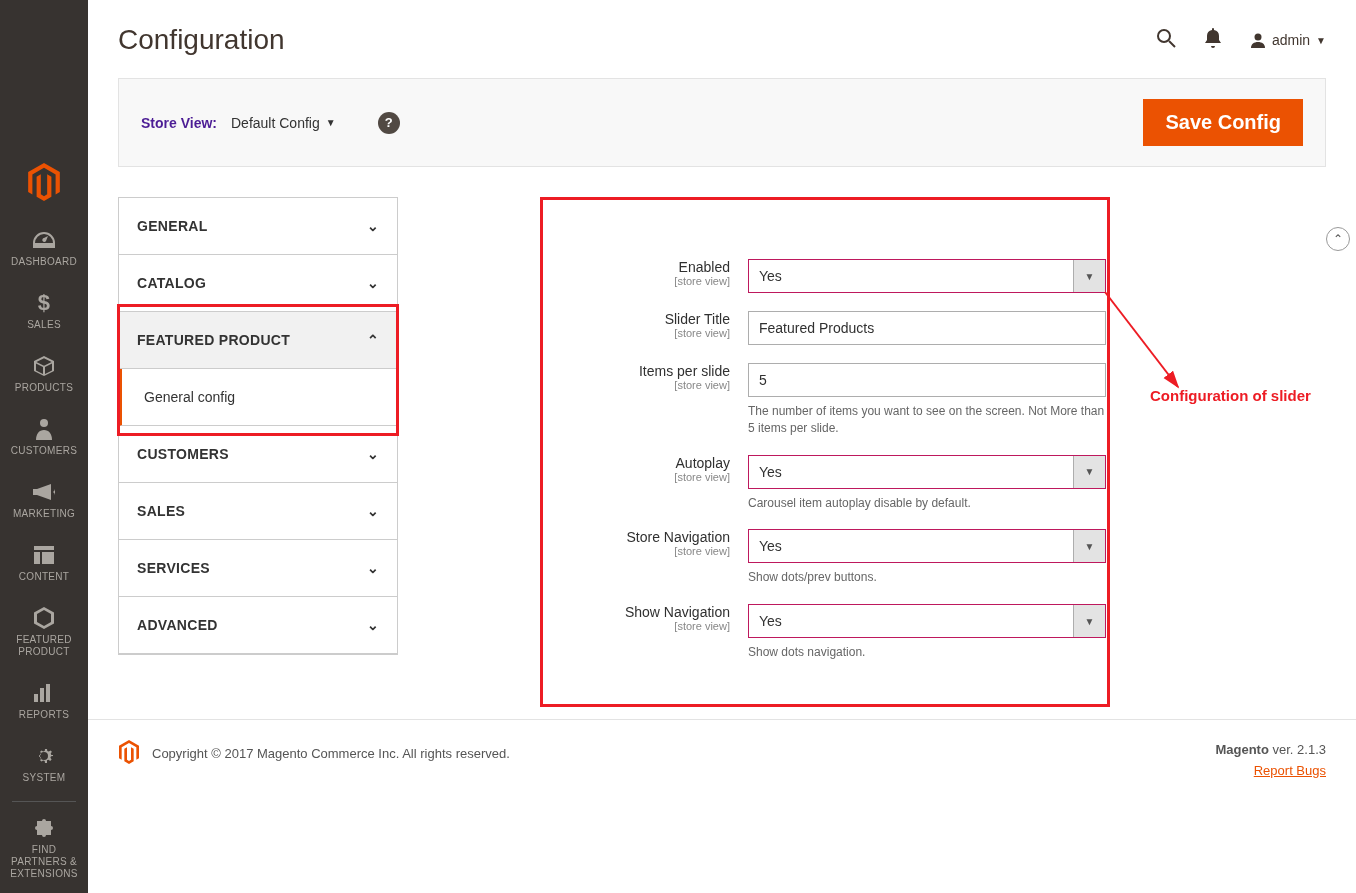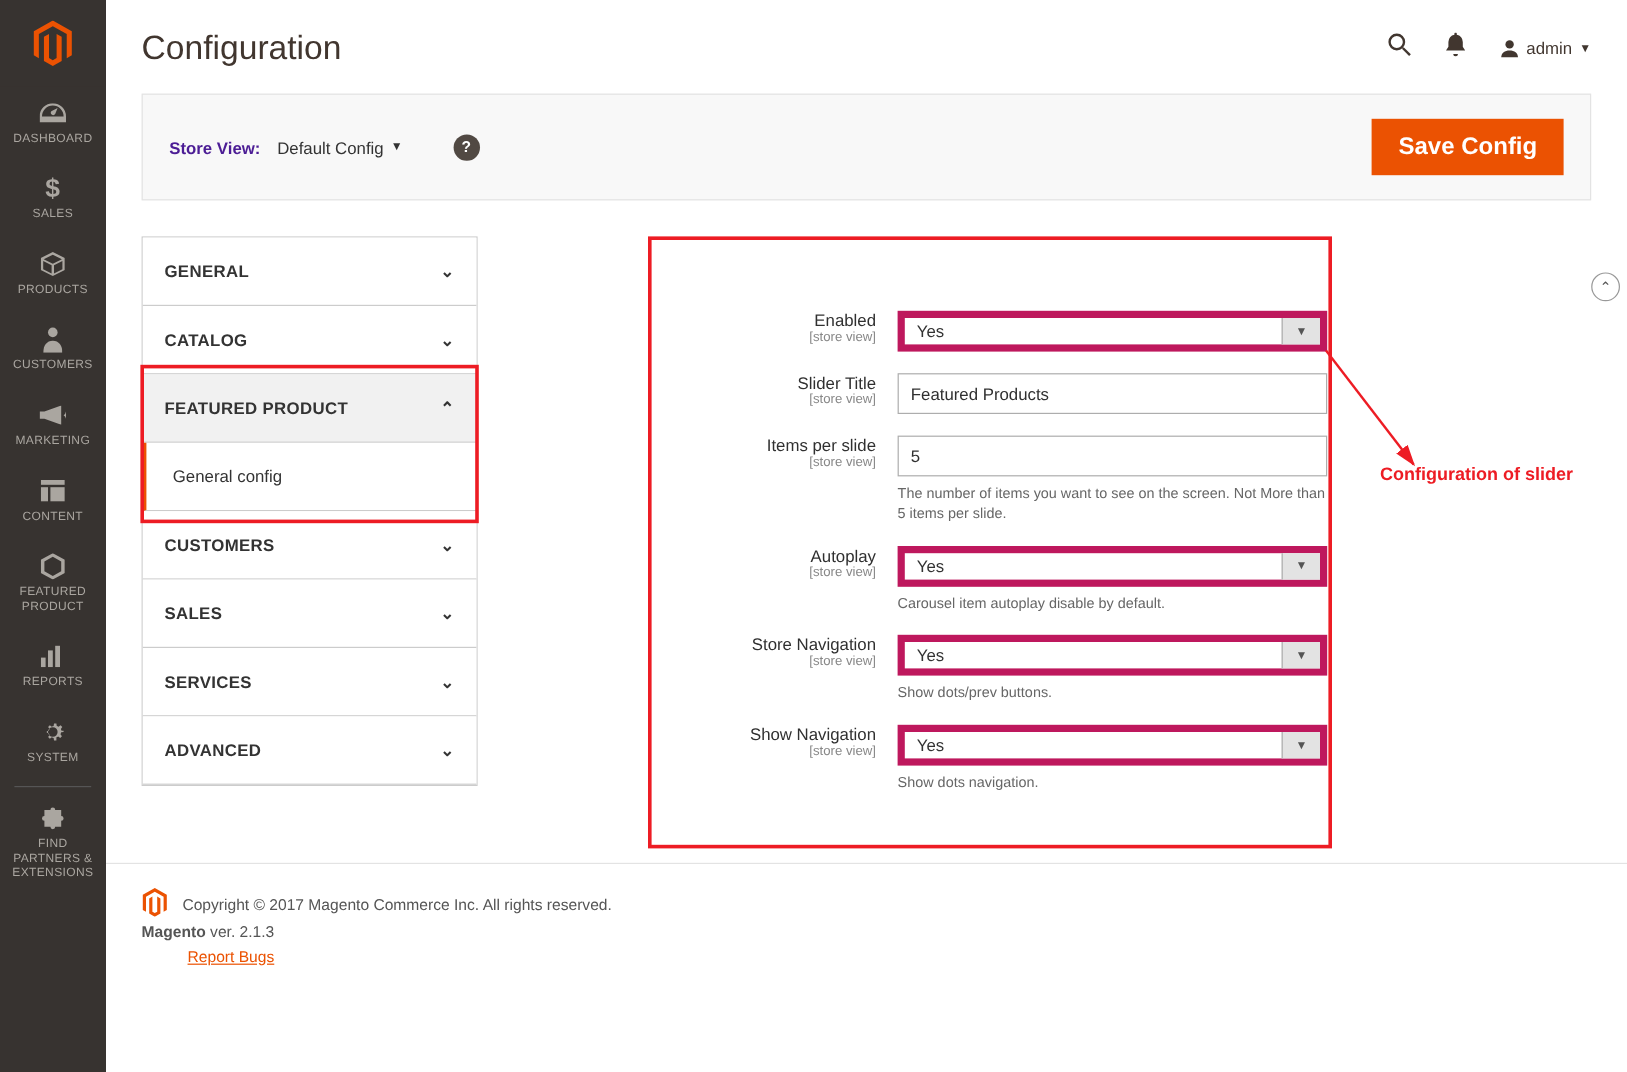--- a/index.html
+++ b/index.html
@@ -2,21 +2,21 @@
 <html><head>
 <meta charset="utf-8">
 <style>
   * { box-sizing: border-box; margin: 0; padding: 0; }
   body { font-family: 'Helvetica Neue', Arial, sans-serif; background: #fff; color: #333; font-size: 14px; }
   
   
   .sidebar-nav {
     position: fixed; left: 0; top: 0; bottom: 0;
     width: 88px; background: #373330; color: #aaa;
-    display: flex; flex-direction: column; align-items: stretch;
+    display: flex; flex-direction: column; align-items: stretch; justify-content: flex-end;
   }
   .logo-cell {
     height: 72px; display: flex; align-items: center; justify-content: center;
     background: #373330;
   }
   .logo-cell svg { width: 34px; height: 38px; }
   .nav-item {
     display: flex; flex-direction: column; align-items: center; justify-content: center;
     padding: 10px 4px 12px; cursor: pointer; text-align: center;
     color: #aaa6a0; font-size: 10px; letter-spacing: 0.3px;
@@ -99,21 +99,21 @@
   .form-row { display: flex; align-items: flex-start; margin-bottom: 18px; }
   .form-label-col { width: 300px; text-align: right; padding-right: 18px; }
   .form-label { font-size: 14px; color: #303030; }
   .form-scope { font-size: 11px; color: #888; }
   .form-input-col { width: 358px; }
   .form-input-col input[type=text] {
     width: 100%; height: 34px; border: 1px solid #adadad;
     padding: 0 10px; font-size: 14px; color: #303030;
   }
   .form-input-col .select {
-    width: 100%; height: 34px; border: 6px solid #be185d;
+    width: 100%; height: 34px; border: 1px solid #be185d;
     display: flex; align-items: stretch; background: #fff;
   }
   .select .sel-val { flex: 1; padding: 0 10px; display: flex; align-items: center; font-size: 14px; }
   .select .sel-btn {
     width: 32px; background: #e3e3e3; border-left: 1px solid #adadad;
     display: flex; align-items: center; justify-content: center; font-size: 10px; color: #555;
   }
   .form-note { font-size: 12px; color: #666; margin-top: 6px; line-height: 1.4; }
   
   
@@ -122,21 +122,21 @@
     left: 740px; top: 190px; white-space: nowrap;
   }
   .arrow-svg {
     position: absolute; left: 690px; top: 90px; width: 90px; height: 120px; pointer-events: none;
   }
   
   
   .footer {
     border-top: 1px solid #e3e3e3; margin-top: 40px;
     padding: 20px 30px; display: flex; align-items: flex-start; justify-content: space-between;
-    color: #555; font-size: 13px; flex-direction: column;
+    color: #555; font-size: 13px;
   }
   .footer-left { display: flex; align-items: center; gap: 12px; }
   .footer-logo svg { width: 22px; height: 24px; }
   .footer-right { text-align: right; line-height: 1.6; }
   .footer-right a { color: #eb5202; text-decoration: underline; cursor: pointer; padding-left: 36px; }
 </style>
 </head>
 <body>
 
 <nav class="sidebar-nav">

